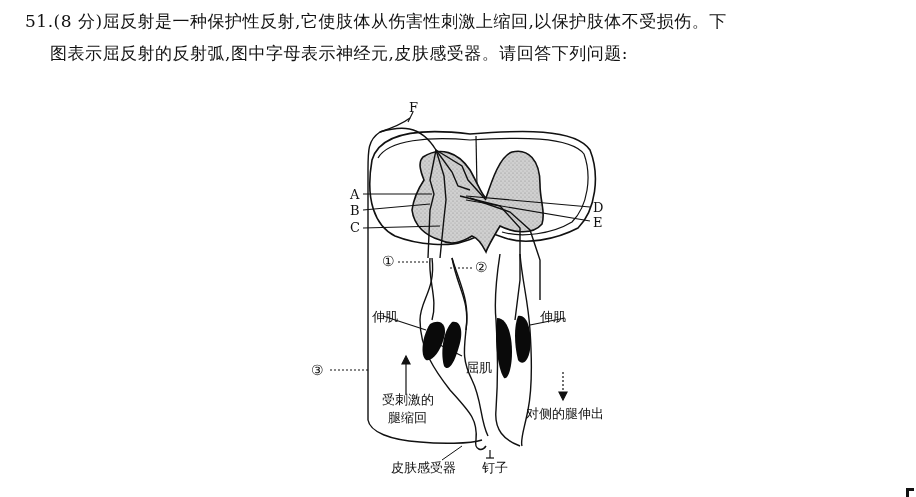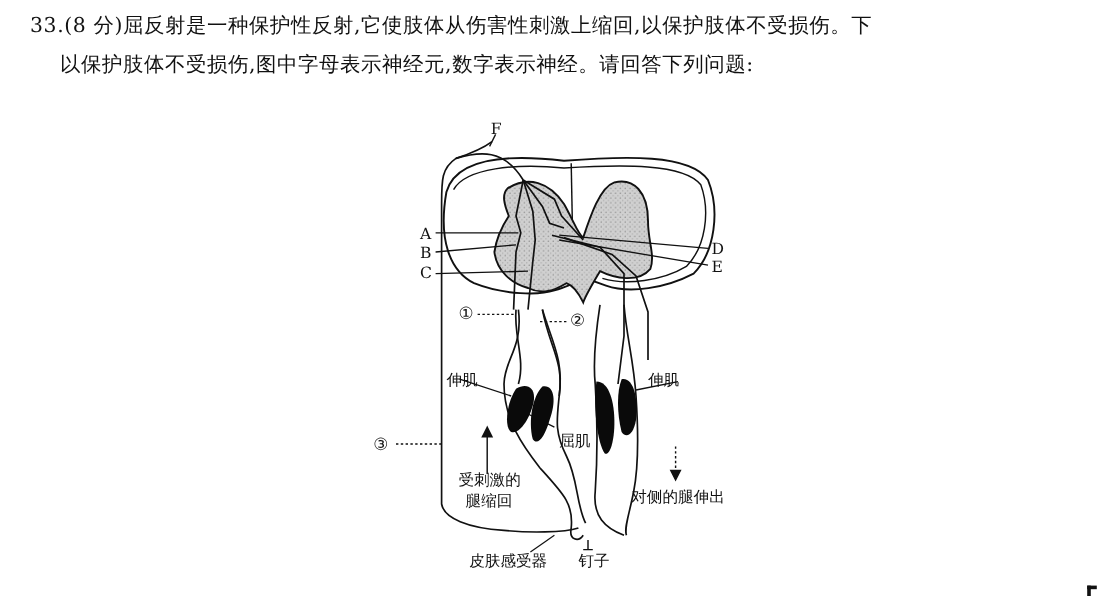--- a/index.html
+++ b/index.html
@@ -10,22 +10,22 @@
     #line2 { left: 50px; top: 42px; }
     svg#diagram { position: absolute; left: 0; top: 0; }
     .lbl { font-family: "DejaVu Serif", "Liberation Serif", serif; fill: #111; }
     .cn { font-family: "DejaVu Sans", "Liberation Sans", sans-serif; fill: #111; font-size: 13px; }
     #page-mark { position: absolute; left: 906px; top: 488px; width: 8px; height: 9px;
       border-top: 3px solid #111; border-left: 3px solid #111; box-sizing: border-box; }
   </style>
 </head>
 <body>
 
-<div id="line1" class="q-line">33.(8 分)屈反射是一种保护性反射,它使肢体从伤害性刺激上缩回,以保护肢体不受损伤。下</div>
-<div id="line2" class="q-line">以保护肢体不受损伤,图中字母表示神经元,数字表示神经。请回答下列问题:</div>
+<div id="line1" class="q-line">51.(8 分)屈反射是一种保护性反射,它使肢体从伤害性刺激上缩回,以保护肢体不受损伤。下</div>
+<div id="line2" class="q-line">图表示屈反射的反射弧,图中字母表示神经元,皮肤感受器。请回答下列问题:</div>
 
 <svg id="diagram" width="916" height="497" viewBox="0 0 916 497">
   <defs>
     <pattern id="stipple" width="4" height="4" patternUnits="userSpaceOnUse">
       <rect width="4" height="4" fill="#d0d0d0"></rect>
       <circle cx="1" cy="1" r="0.6" fill="#8a8a8a"></circle>
       <circle cx="3" cy="3" r="0.5" fill="#9a9a9a"></circle>
     </pattern>
   </defs>
 

